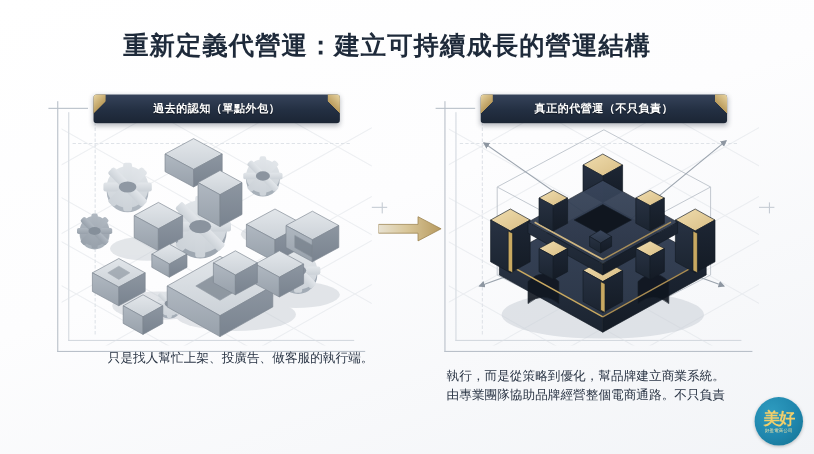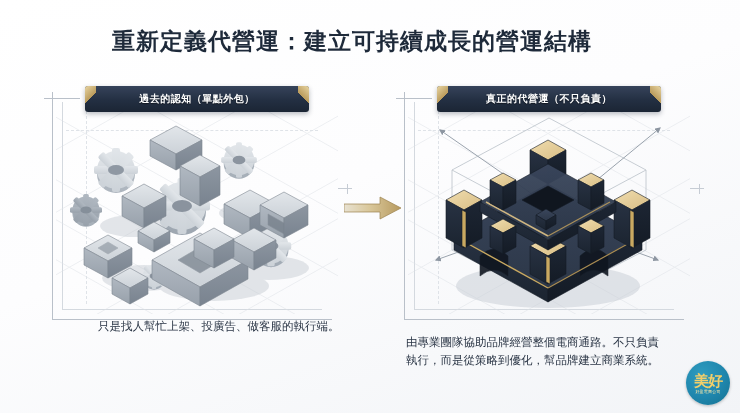--- a/index.html
+++ b/index.html
@@ -480,22 +480,22 @@
       </linearGradient>
     </defs>
     <path d="M0 8 L36 8 L36 1 L57 12 L36 23 L36 16 L0 16 Z" fill="url(#arrG)" stroke="#9c834f" stroke-width=".7" stroke-linejoin="round"></path>
   </svg>
 
   <div class="caption left">
     <div>只是找人幫忙上架、投廣告、做客服的執行端。</div>
   </div>
 
   <div class="caption right">
+    <div>執行，而是從策略到優化，幫品牌建立商業系統。</div>
     <div>由專業團隊協助品牌經營整個電商通路。不只負責</div>
-    <div>執行，而是從策略到優化，幫品牌建立商業系統。</div>
   </div>
 
   <div class="logo">
     <div class="mark">美好</div>
     <div class="sub">好盈電商公司</div>
   </div>
 
 </div>
 
 </body></html>

